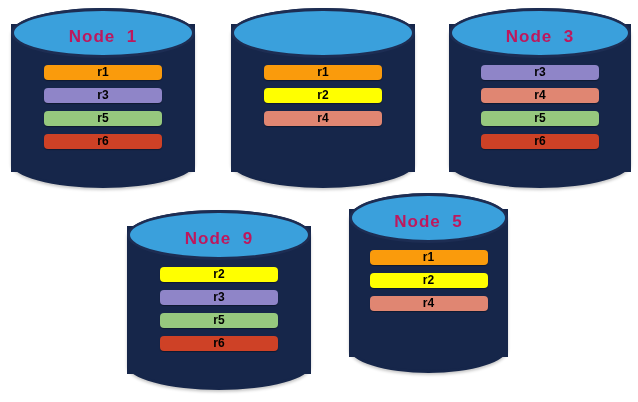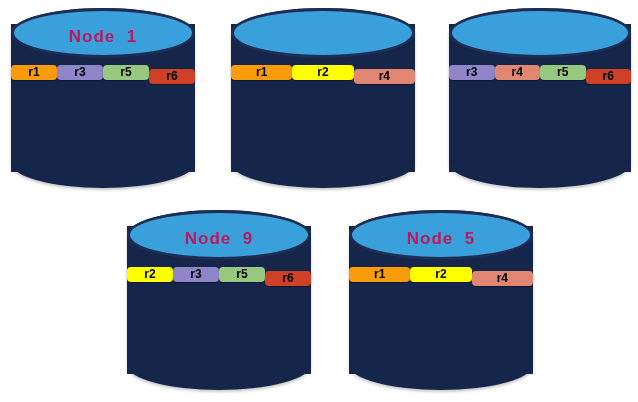--- a/index.html
+++ b/index.html
@@ -78,21 +78,21 @@
     white-space: pre;
     z-index: 5;
   }
 
   .replica-stack {
     position: absolute;
     left: 0;
     width: 100%;
     z-index: 4;
     display: flex;
-    flex-direction: row;
+    flex-direction: column;
     align-items: center;
     border-radius: 29px;
   }
 
   .replica-bar {
     box-sizing: border-box;
     border-radius: 4px;
     color: #000000;
     font-weight: bold;
     font-size: 12px;
@@ -102,21 +102,21 @@
     margin-bottom: 8px;
     box-shadow: 0 1px 1px rgba(0,0,0,0.35);
   }
   .replica-bar:last-child { margin-bottom: 0; }
 
   
   .node-1 { left: 11px;  top: 8px;   width: 184px; height: 180px; }
   .node-2 { left: 231px; top: 8px;   width: 184px; height: 180px; }
   .node-3 { left: 449px; top: 8px;   width: 182px; height: 180px; }
   .node-4 { left: 127px; top: 210px; width: 184px; height: 180px; }
-  .node-5 { left: 349px; top: 210px; width: 184px; height: 180px; }
+  .node-5 { left: 349px; top: 193px; width: 159px; height: 180px; }
 
   .node-1 .node-title, .node-2 .node-title,
   .node-3 .node-title, .node-4 .node-title,
   .node-5 .node-title { top: 19px; }
 
   .node .replica-stack { top: 57px; }
 
   .node .replica-bar { width: 118px; }
 </style>
 </head>
@@ -143,20 +143,21 @@
       <div class="replica-stack">
         <div class="replica-bar" style="background: rgb(250, 155, 12);">r1</div>
         <div class="replica-bar" style="background: rgb(255, 255, 0);">r2</div>
         <div class="replica-bar" style="background: rgb(224, 134, 114);">r4</div>
       </div>
     </div>
     <div class="node node-3">
       <div class="node-body"></div>
       <div class="node-sides"></div>
       <div class="node-top"></div>
+      <div class="node-title">Node  3</div>
       <div class="replica-stack">
         <div class="replica-bar" style="background: rgb(143, 133, 200);">r3</div>
         <div class="replica-bar" style="background: rgb(224, 134, 114);">r4</div>
         <div class="replica-bar" style="background: rgb(150, 200, 126);">r5</div>
         <div class="replica-bar" style="background: rgb(206, 65, 38);">r6</div>
       </div>
     </div>
     <div class="node node-4">
       <div class="node-body"></div>
       <div class="node-sides"></div>

